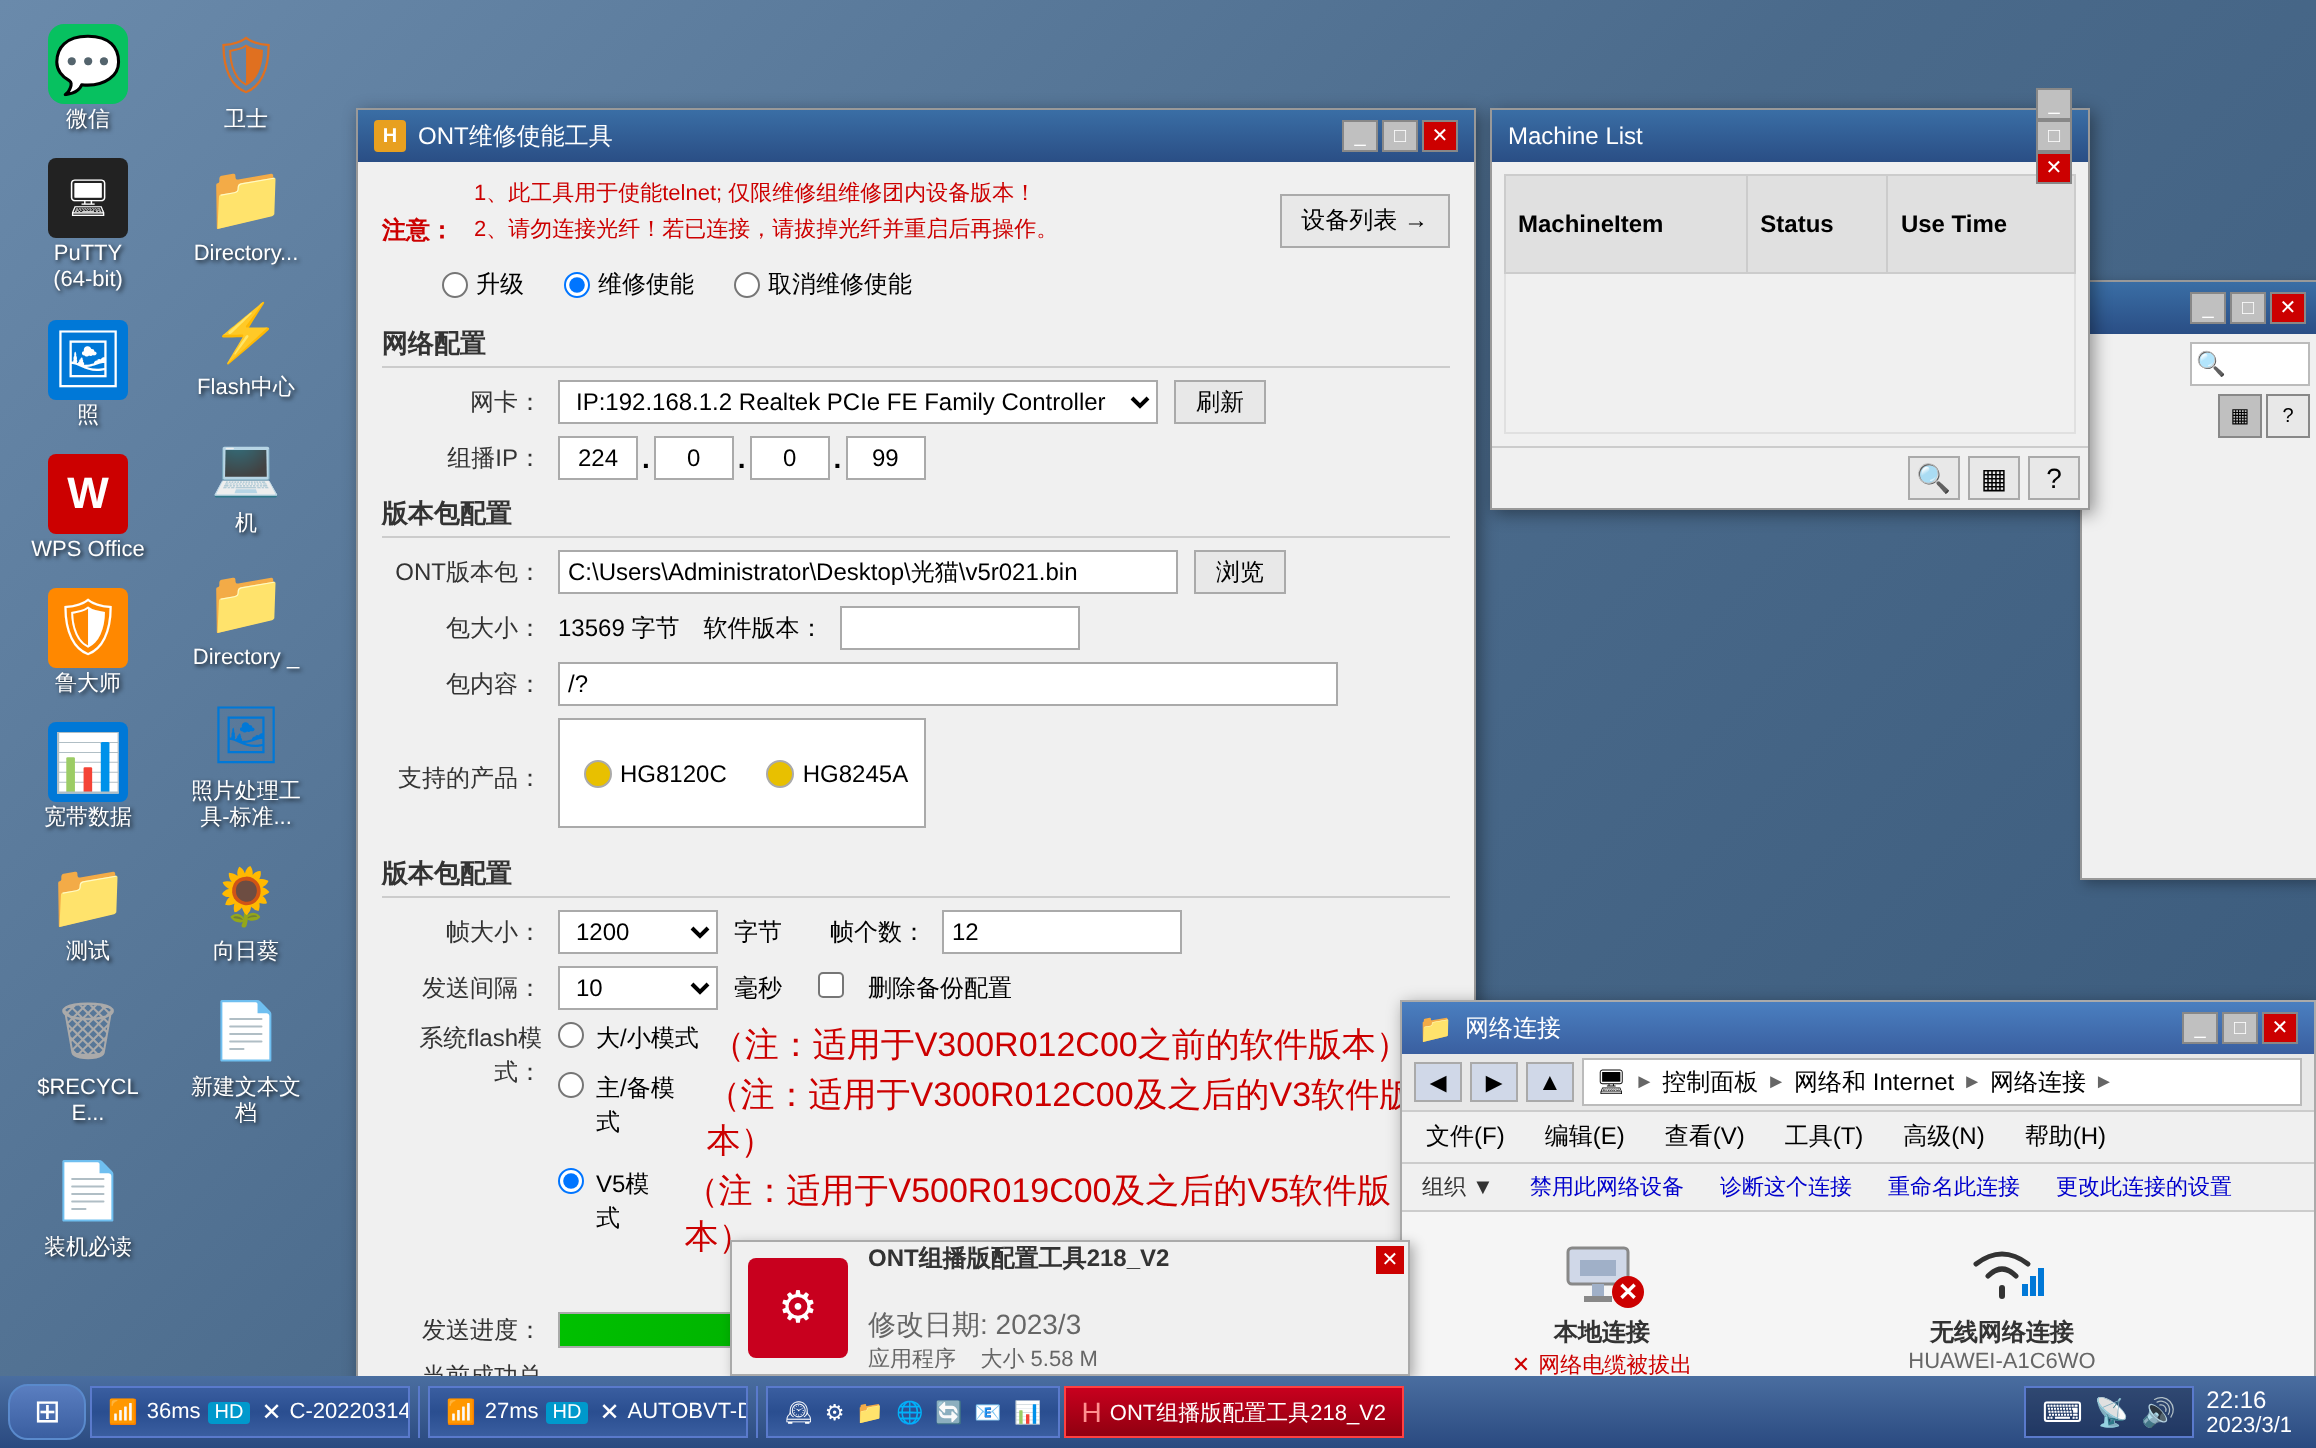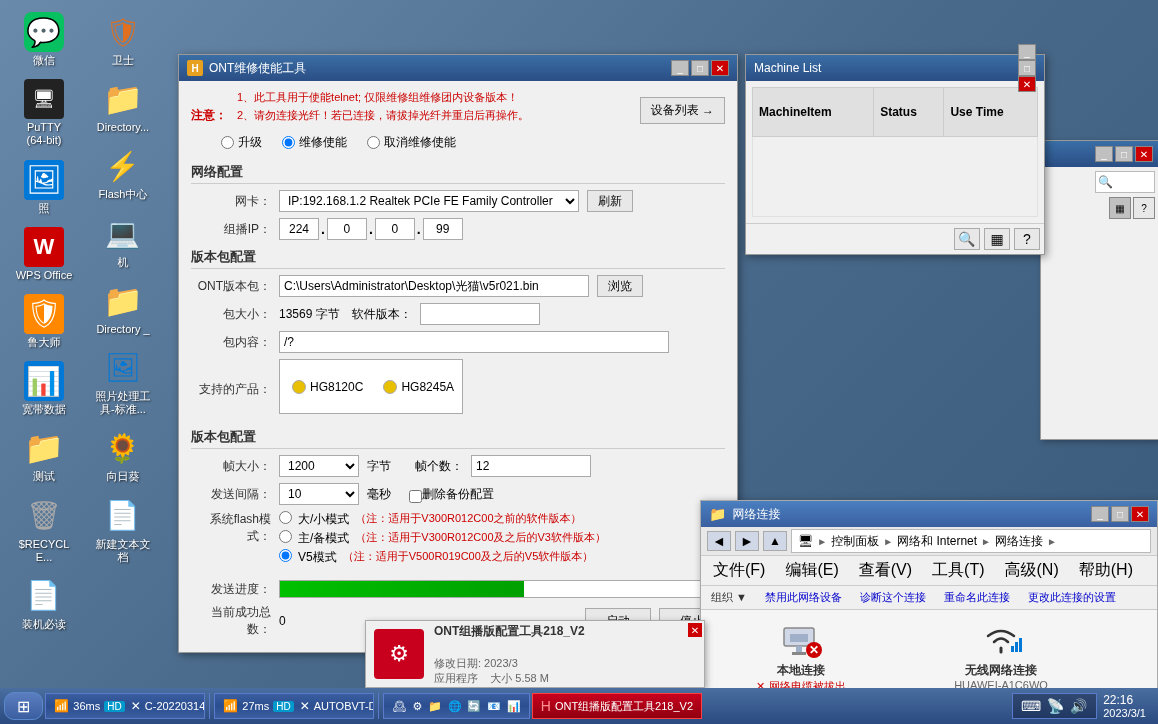--- a/index.html
+++ b/index.html
@@ -315,21 +315,21 @@
       padding: 0 8px;
       font-size: 12px;
       gap: 6px;
     }
     .net-toolbar {
       background: #f0f0f0;
       padding: 2px 6px;
       display: flex;
       align-items: center;
       border-bottom: 1px solid #ccc;
-      font-size: 16px;
+      font-size: 12px;
       gap: 8px;
     }
     .net-toolbar-item {
       cursor: pointer;
       padding: 2px 6px;
     }
     .net-breadcrumb {
       background: white;
       border: 1px solid #bbb;
       height: 24px;
@@ -475,36 +475,36 @@
       height: 26px;
       display: flex;
       align-items: center;
       padding: 0 6px;
       font-size: 11px;
     }
 
     
     .radio-section {
       margin-left: 88px;
-      margin-bottom: 6px;
+      margin-bottom: 18px;
     }
     .radio-block {
       display: flex;
       align-items: flex-start;
       gap: 6px;
       margin-bottom: 2px;
     }
     .radio-note {
       color: #cc0000;
-      font-size: 11px;
+      font-size: 17px;
     }
     .checkbox-item {
       display: flex;
-      align-items: flex-end;
-      gap: 0;
+      align-items: flex-start;
+      gap: 12px;
       font-size: 12px;
     }
 
     
     .huawei-task {
       background: linear-gradient(to bottom, #c8001e, #900010);
       border: 1px solid #ff4040;
     }
   </style>
 </head>
@@ -883,21 +883,21 @@
       <div class="net-conn-desc">HUAWEI-A1C6WO</div>
       <div class="net-conn-desc">Atheros AR9285 802.11b/g W</div>
     </div>
   </div>
 </div>
 
 <div style="position:absolute;bottom:36px;left:365px;width:340px;height:68px;background:#f0f0f0;border:1px solid #aaa;display:flex;align-items:center;padding:8px;gap:10px;box-shadow:2px 2px 6px rgba(0,0,0,0.3);">
   <div style="width:50px;height:50px;background:#c8001e;border-radius:4px;display:flex;align-items:center;justify-content:center;color:white;font-size:22px;flex-shrink:0;">⚙</div>
   <div>
     <div style="font-size:12px;font-weight:bold;color:#333;">ONT组播版配置工具218_V2</div>
-    <div style="font-size:11px;color:#666;margin-top:16px;">修改日期: 2023/3</div>
+    <div style="font-size:14px;color:#666;margin-top:16px;">修改日期: 2023/3</div>
     <div style="font-size:11px;color:#666;">
       <span>应用程序</span>
       &nbsp;&nbsp;
       <span>大小 5.58 M</span>
     </div>
   </div>
   <div style="position:absolute;top:2px;right:2px;width:14px;height:14px;background:#c00;color:white;font-size:10px;cursor:pointer;display:flex;align-items:center;justify-content:center;">✕</div>
 </div>
 
 <div class="taskbar">

